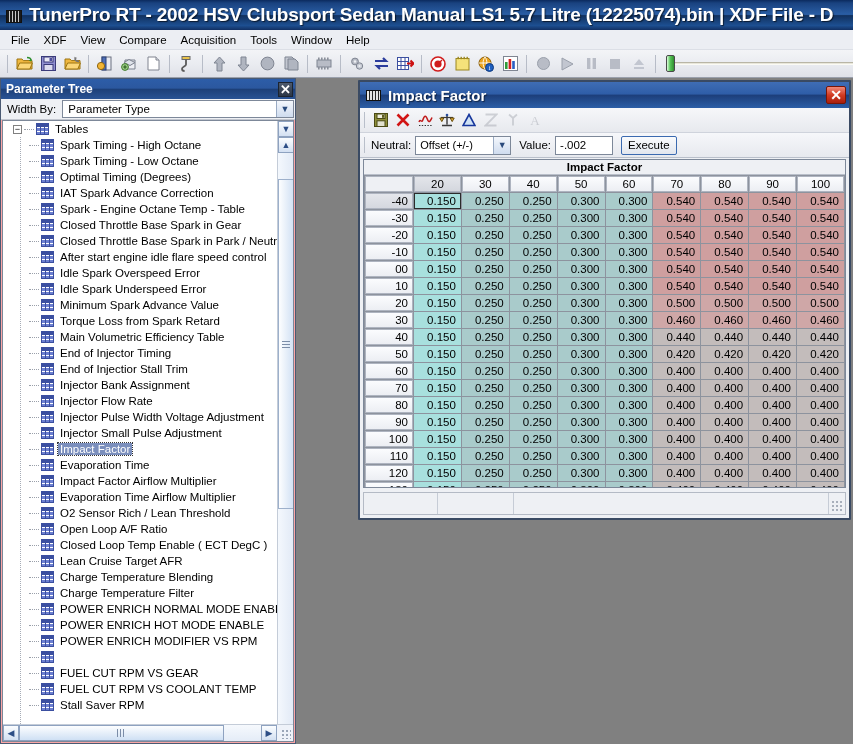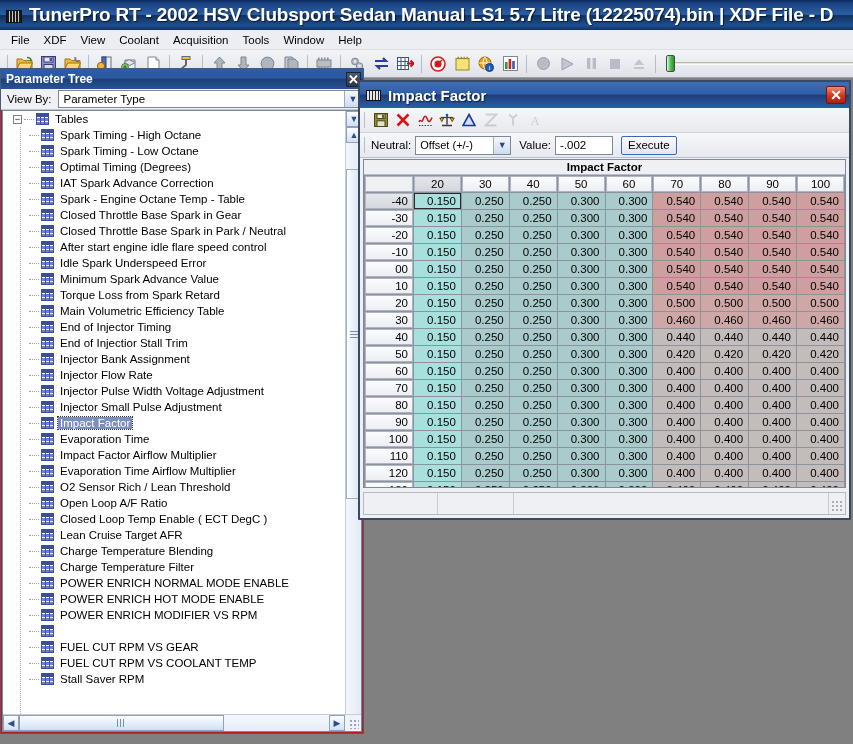--- a/index.html
+++ b/index.html
@@ -52,22 +52,22 @@
   .tb-slider { display: flex; align-items: center; margin-left: 6px; flex: 1; height: 24px; }
   .tb-slider .thumb {
     width: 9px; height: 17px; border-radius: 2px;
     background: linear-gradient(to right,#dfffdf 0%, #58c558 45%, #2f8f2f 100%);
     border: 1px solid #4a4a4a;
   }
   .tb-slider .track { flex: 1; height: 3px; background: #e8e6da; border-top: 1px solid #b9b6a6; border-bottom:1px solid #fbfbf5; }
 
   
   #tree-window {
-    position: absolute; left: 0; top: 68px; width: 364px; height: 666px;
-    background: #b91c1c; border: 1px solid #4a5a73;
+    position: absolute; left: 0; top: 78px; width: 296px; height: 666px;
+    background: #fca5a5; border: 1px solid #4a5a73;
   }
   #tree-titlebar {
     height: 20px;
     background: linear-gradient(to bottom,#2d5da8 0%, #2b589f 45%, #1d4079 52%, #295394 100%);
     display: flex; align-items: center; padding: 0 2px 0 5px;
   }
   #tree-titlebar .t { color:#fff; font-weight: bold; font-size: 12px; flex: 1; }
   #tree-titlebar .x {
     width: 15px; height: 15px; display:flex; align-items:center; justify-content:center;
     color:#fff; font-size: 13px; font-weight: bold; line-height: 1;
@@ -261,21 +261,21 @@
 
   <div id="main-titlebar">
     <div class="app-ico"></div>
     <div class="title-text">TunerPro RT - 2002 HSV Clubsport Sedan Manual LS1 5.7 Litre (12225074).bin  |  XDF File - D</div>
   </div>
 
   <div id="menubar">
     <div class="mi">File</div>
     <div class="mi">XDF</div>
     <div class="mi">View</div>
-    <div class="mi">Coolant</div>
+    <div class="mi">Compare</div>
     <div class="mi">Acquisition</div>
     <div class="mi">Tools</div>
     <div class="mi">Window</div>
     <div class="mi">Help</div>
   </div>
 
   <div id="toolbar">
     <div class="tb-sep"></div>
 
     <div class="tb-btn">
@@ -478,21 +478,21 @@
     </div>
   </div>
 
   <div id="tree-window">
     <div id="tree-titlebar">
       <div class="t">Parameter Tree</div>
       <div class="x">✕</div>
     </div>
 
     <div id="viewby-row">
-      <div class="lbl">View By:</div>
+      <div class="lbl">Width By:</div>
       <div class="combo">
         <div class="val">Parameter Type</div>
         <div class="arrow">▼</div>
       </div>
     </div>
 
     <div id="tree-body">
       <div id="tree-scroll">
         <div id="tree-guide"></div>
         <div id="tree-content">
@@ -534,20 +534,25 @@
             </div>
             <div class="tnode child">
               <div class="dotline"></div>
               <div class="gridico"></div>
               <div class="lbl">Closed Throttle Base Spark in Park / Neutral</div>
             </div>
             <div class="tnode child">
               <div class="dotline"></div>
               <div class="gridico"></div>
               <div class="lbl">After start engine idle flare speed control</div>
+            </div>
+            <div class="tnode child">
+              <div class="dotline"></div>
+              <div class="gridico"></div>
+              <div class="lbl">Idle Spark Overspeed Error</div>
             </div>
             <div class="tnode child">
               <div class="dotline"></div>
               <div class="gridico"></div>
               <div class="lbl">Idle Spark Underspeed Error</div>
             </div>
             <div class="tnode child">
               <div class="dotline"></div>
               <div class="gridico"></div>
               <div class="lbl">Minimum Spark Advance Value</div>

